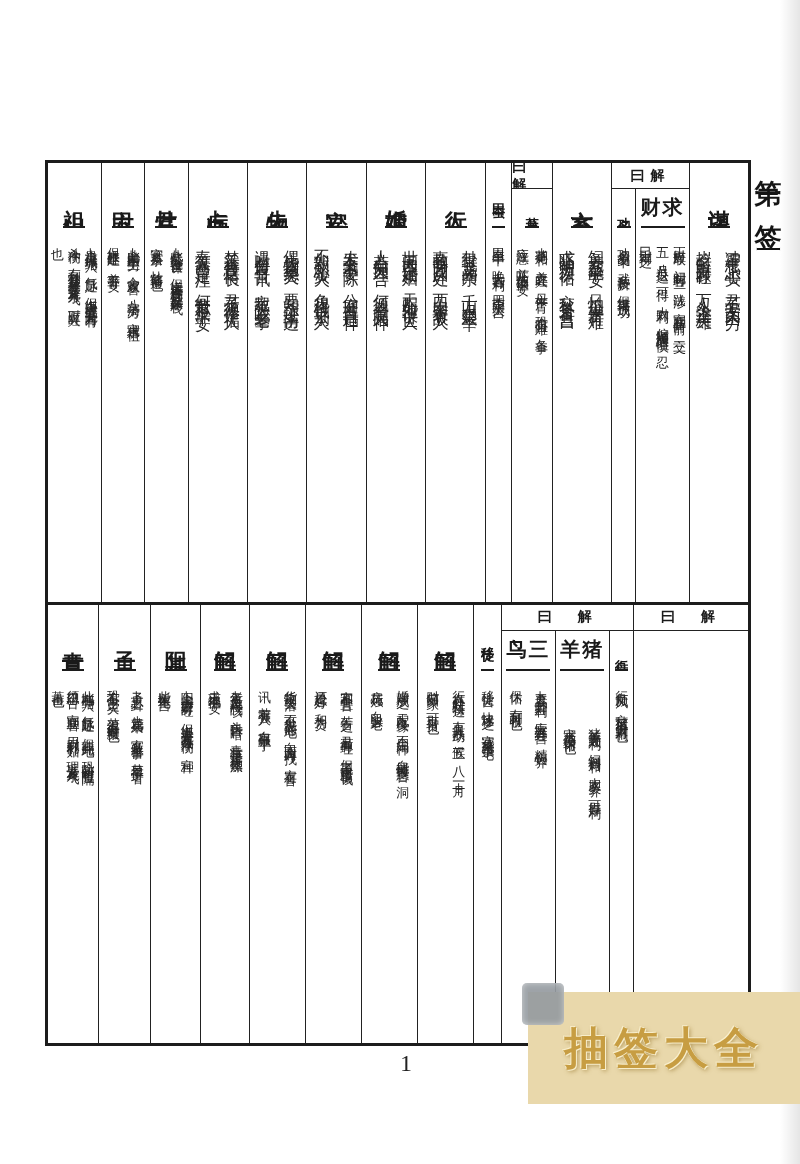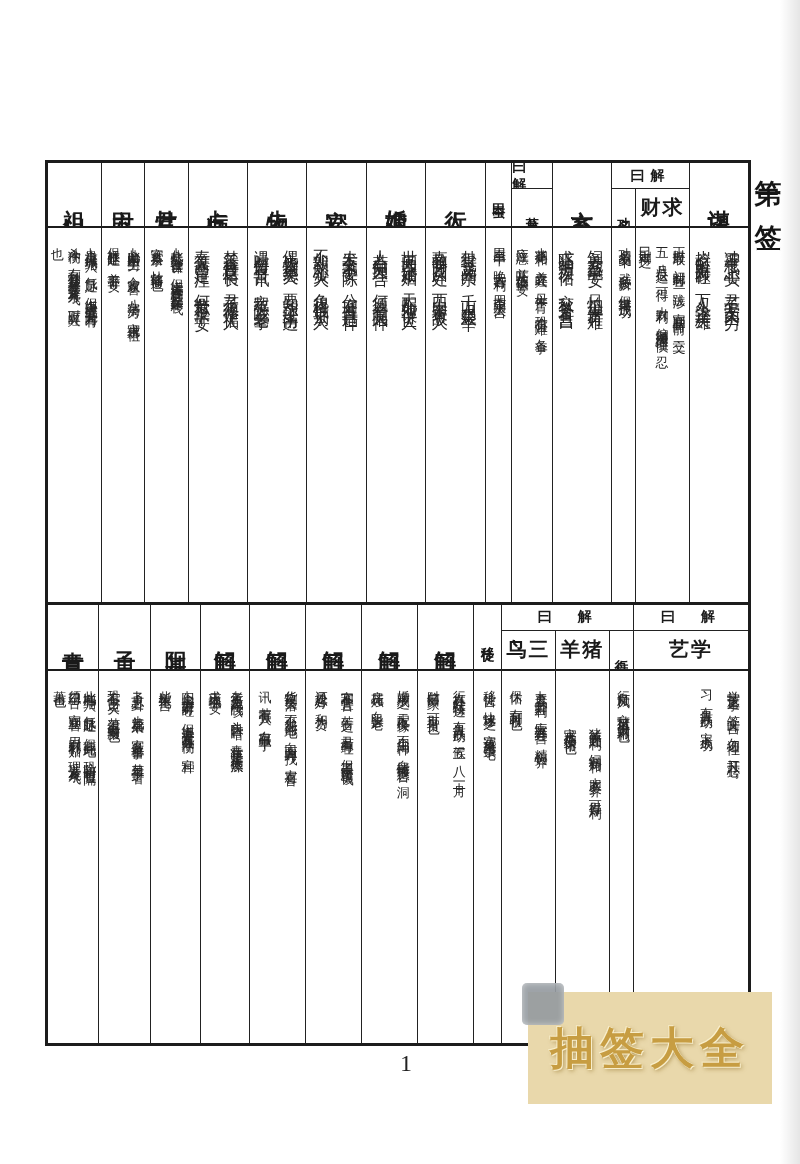--- a/index.html
+++ b/index.html
@@ -26,21 +26,21 @@
     position: absolute; left: 45px; top: 160px; width: 706px; height: 886px;
     border: 3px solid #1c1c1c; background: #fff;
     display: flex; flex-direction: column;
   }
   .half { flex: 1; display: flex; flex-direction: row-reverse; min-height: 0; --hdrH: 65px; }
   .half-top { border-bottom: 3px solid #1c1c1c; }
   .half-bottom { --hdrH: 66px; }
   .cols > * { border-left: 1.6px solid #222; }
   .cols > *:last-child { border-left: none; }
 
-  .col { display: flex; flex-direction: column; min-width: 0; }
+  .col { display: flex; flex-direction: column; min-width: 0; align-items: center; }
   .group { display: flex; flex-direction: column; min-width: 0; }
   .spanhdr {
     height: 26px; border-bottom: 1.6px solid #222;
     display: flex; align-items: center; justify-content: center;
     font-size: 14px; font-weight: bold; letter-spacing: 6px; overflow: hidden;
   }
   .subrow { flex: 1; display: flex; flex-direction: row-reverse; min-height: 0; }
 
   .hdr {
     height: var(--hdrH); border-bottom: 2.2px solid #1c1c1c;
@@ -67,21 +67,21 @@
   .S .body { font-size: 13px; letter-spacing: 2px; }
   .vline { color: #242424; }
 
   
   .grey-patch {
     position: absolute; left: 522px; top: 983px; width: 42px; height: 42px;
     background: #969ca1; border-radius: 5px; opacity: .92; z-index: 6;
     box-shadow: inset 0 0 6px rgba(255,255,255,.55);
   }
   .watermark {
-    position: absolute; left: 528px; top: 992px; width: 244px; height: 112px;
+    position: absolute; left: 528px; top: 992px; width: 272px; height: 112px;
     background: #e9d8ab; z-index: 5;
     display: flex; align-items: center; justify-content: center;
   }
   .watermark span {
     font-size: 44px; font-weight: bold; letter-spacing: 6px; color: #c79d42;
     text-shadow: 1px 1px 0 #f8eecb, -1px -1px 0 #f8eecb, 2px 2px 4px rgba(140,105,30,.55);
     white-space: nowrap;
   }
 </style>
 </head>
@@ -233,29 +233,20 @@
             <div class="vline" style="line-height: 17px;">也</div>
           </div>
         </div>
       </div>
     <div class="half half-bottom cols" id="bottom-half">
         <div class="group" style="flex: 116 1 0px;">
           <div class="spanhdr">
             <span>曰　解</span>
           </div>
           <div class="subrow cols">
-            <div class="col S" style="flex: 59 1 0px;">
-              <div class="hdr hdr-horiz">
-                <span>艺学</span>
-              </div>
-              <div class="body">
-                <div class="vline" style="line-height: 27px;">学技艺之事　签文叶吉　勿迫性　打开心窍</div>
-                <div class="vline" style="line-height: 27px;">习　有贵人扶助　定卜成功</div>
-              </div>
-            </div>
           </div>
         </div>
         <div class="group" style="flex: 133 1 0px;">
           <div class="spanhdr">
             <span>曰　解</span>
           </div>
           <div class="subrow cols">
             <div class="col S" style="flex: 24 1 0px;">
               <div class="hdr hdr-stack-sm">
                 <span>行舟</span>

